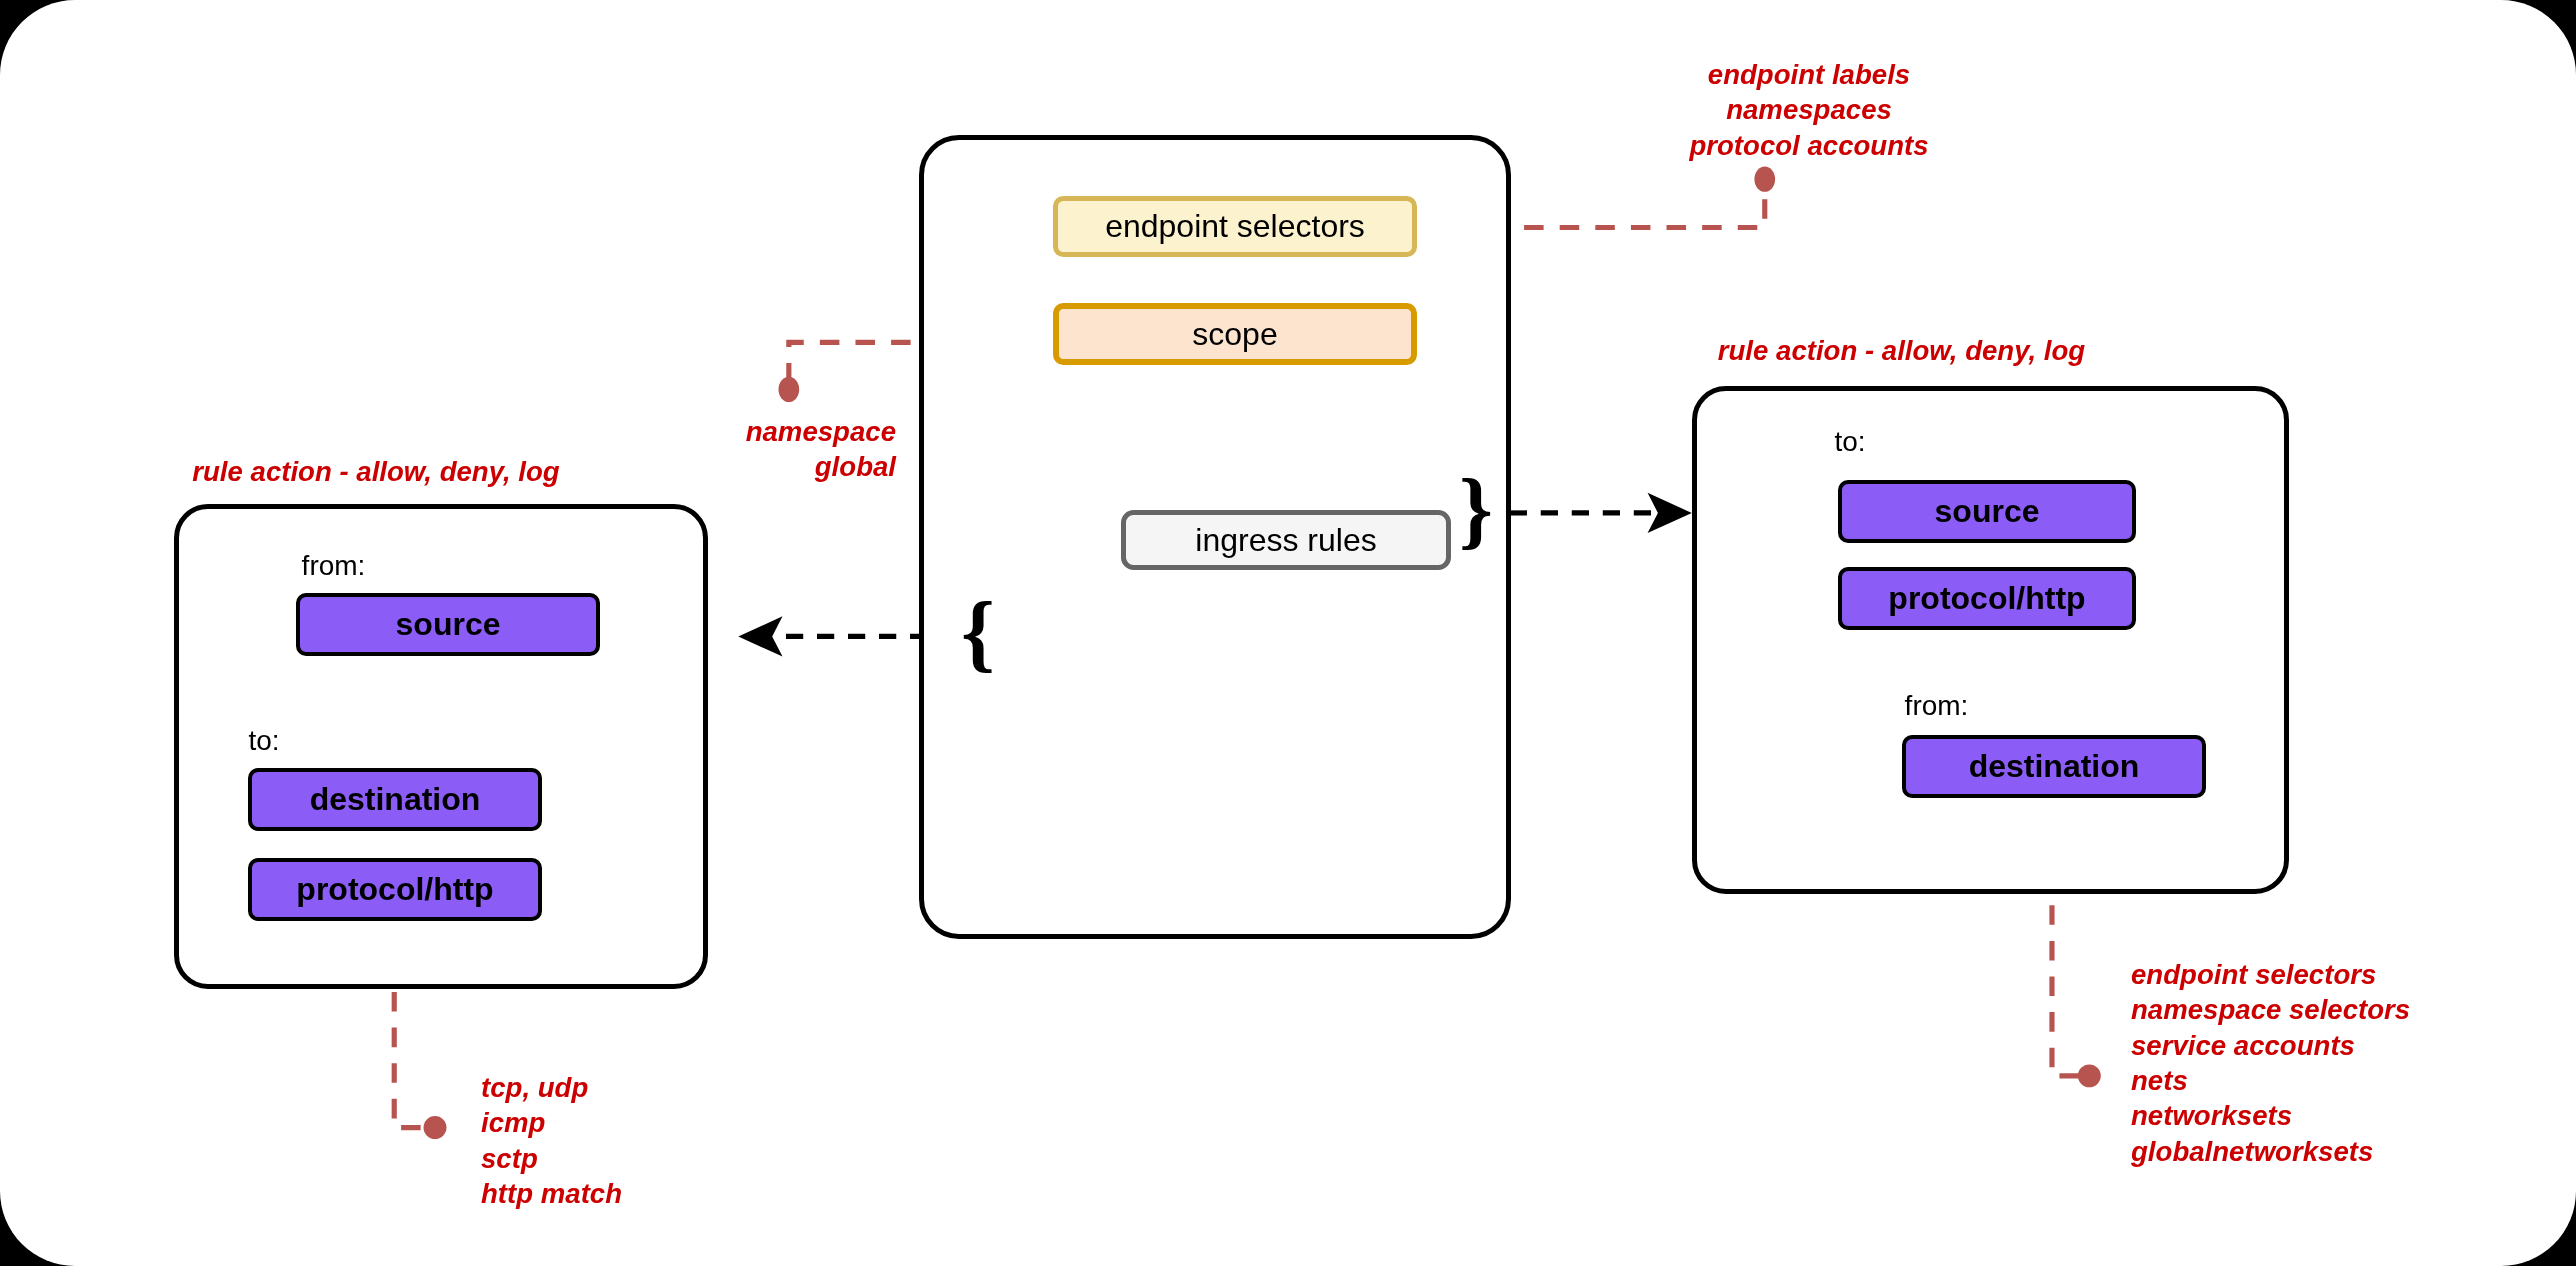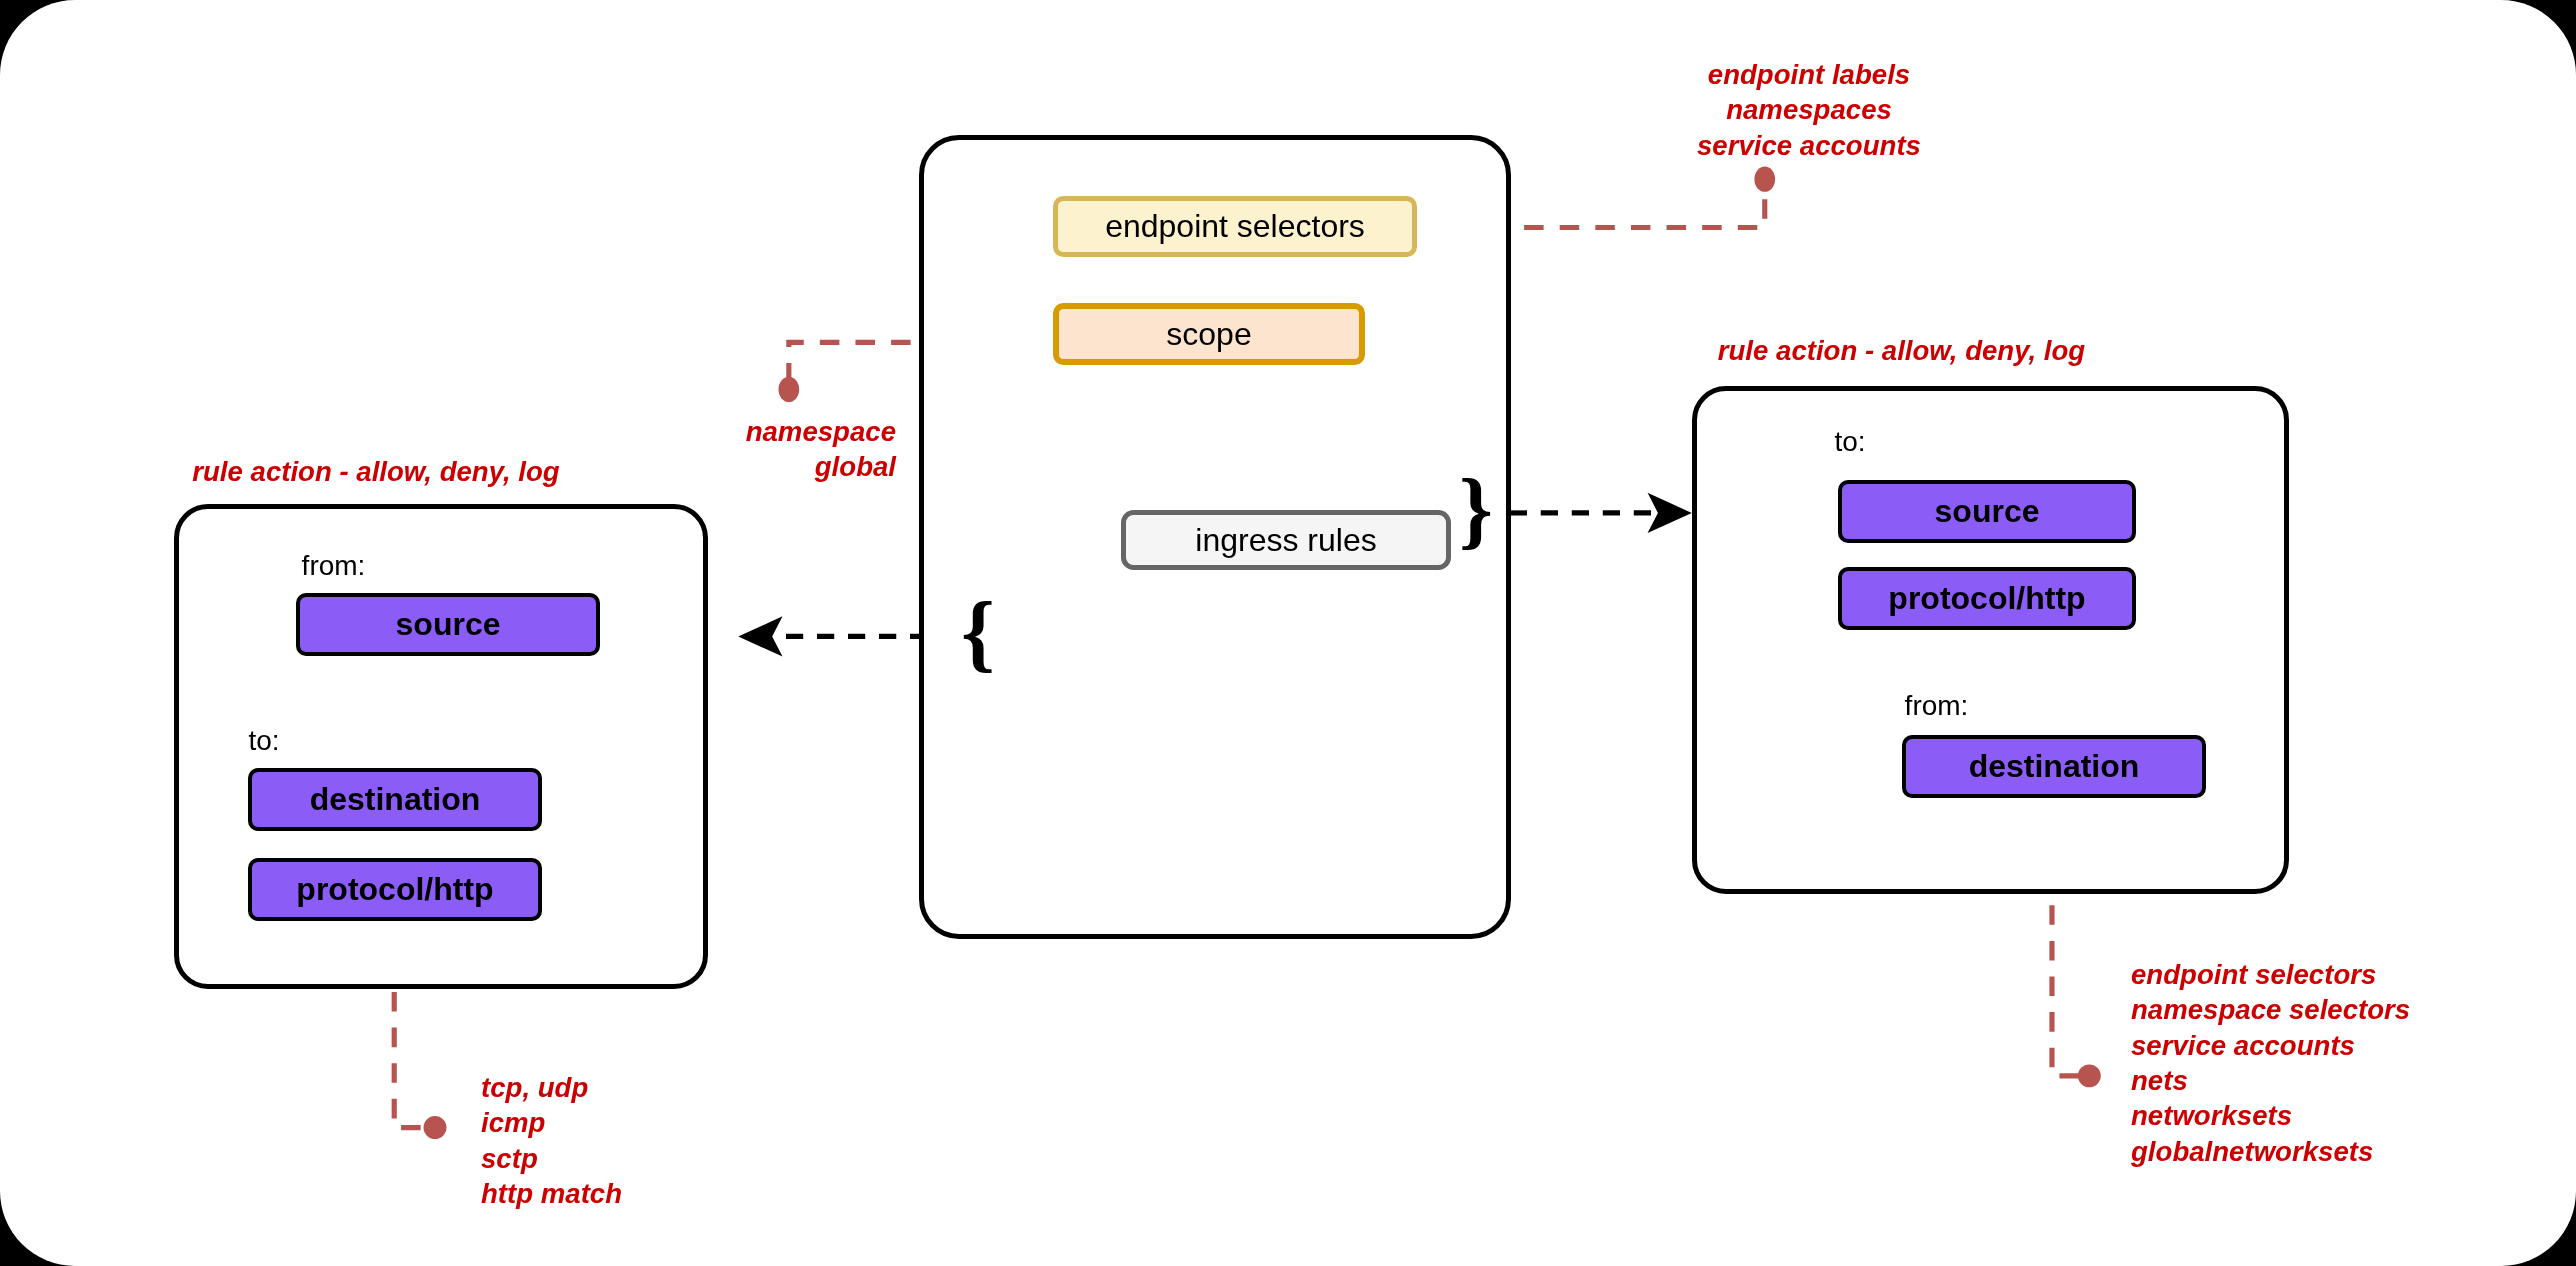--- a/index.html
+++ b/index.html
@@ -70,21 +70,21 @@
     border-radius: 12.6px;
   }
   .chip-plain {
     border: 4px solid #000000;
     background: #8b5cf6;
     border-radius: 10px;
     font-weight: bold;
   }
 
   #chip-endpoint-selectors { left: 1053px; top: 196px; width: 364px; height: 61px; }
-  #chip-scope             { left: 1053px; top: 303px; width: 312px; height: 62px; }
+  #chip-scope             { left: 1053px; top: 303px; width: 364px; height: 62px; }
   #chip-ingress-rules     { left: 1121px; top: 510px; width: 330px; height: 60px; }
   #chip-egress-rules      { left: 1008px; top: 606px; width: 313px; height: 60px; }
 
   
   #lbl-left-from    { left: 253px; top: 549px;  width: 161px; height: 34px; }
   #chip-left-source { left: 296px; top: 593px; width: 304px; height: 63px; }
   #lbl-left-to      { left: 215px; top: 724px; width: 98px; height: 34px; }
   #chip-left-destination { left: 248px; top: 768px; width: 294px; height: 63px; }
   #chip-left-protocol    { left: 248px; top: 858px; width: 294px; height: 63px; }
 
@@ -208,21 +208,21 @@
   <div id="chip-right-source" class="chip chip-plain">source</div>
 
   <div id="chip-right-protocol" class="chip chip-plain">protocol/http</div>
 
   <div id="lbl-right-from" class="section-label">from:</div>
 
   <div id="chip-right-destination" class="chip chip-plain">destination</div>
 
   <div id="annot-endpoint-labels" class="annot center">endpoint labels
 namespaces
-service accounts</div>
+protocol accounts</div>
 
   <div id="annot-namespace-scope" class="annot center">namespace
 global</div>
 
   <div id="annot-left-rule-action" class="annot center">rule action - allow, deny, log</div>
 
   <div id="annot-right-rule-action" class="annot center">rule action - allow, deny, log</div>
 
   <div id="annot-protocols" class="annot left">tcp, udp
 icmp

